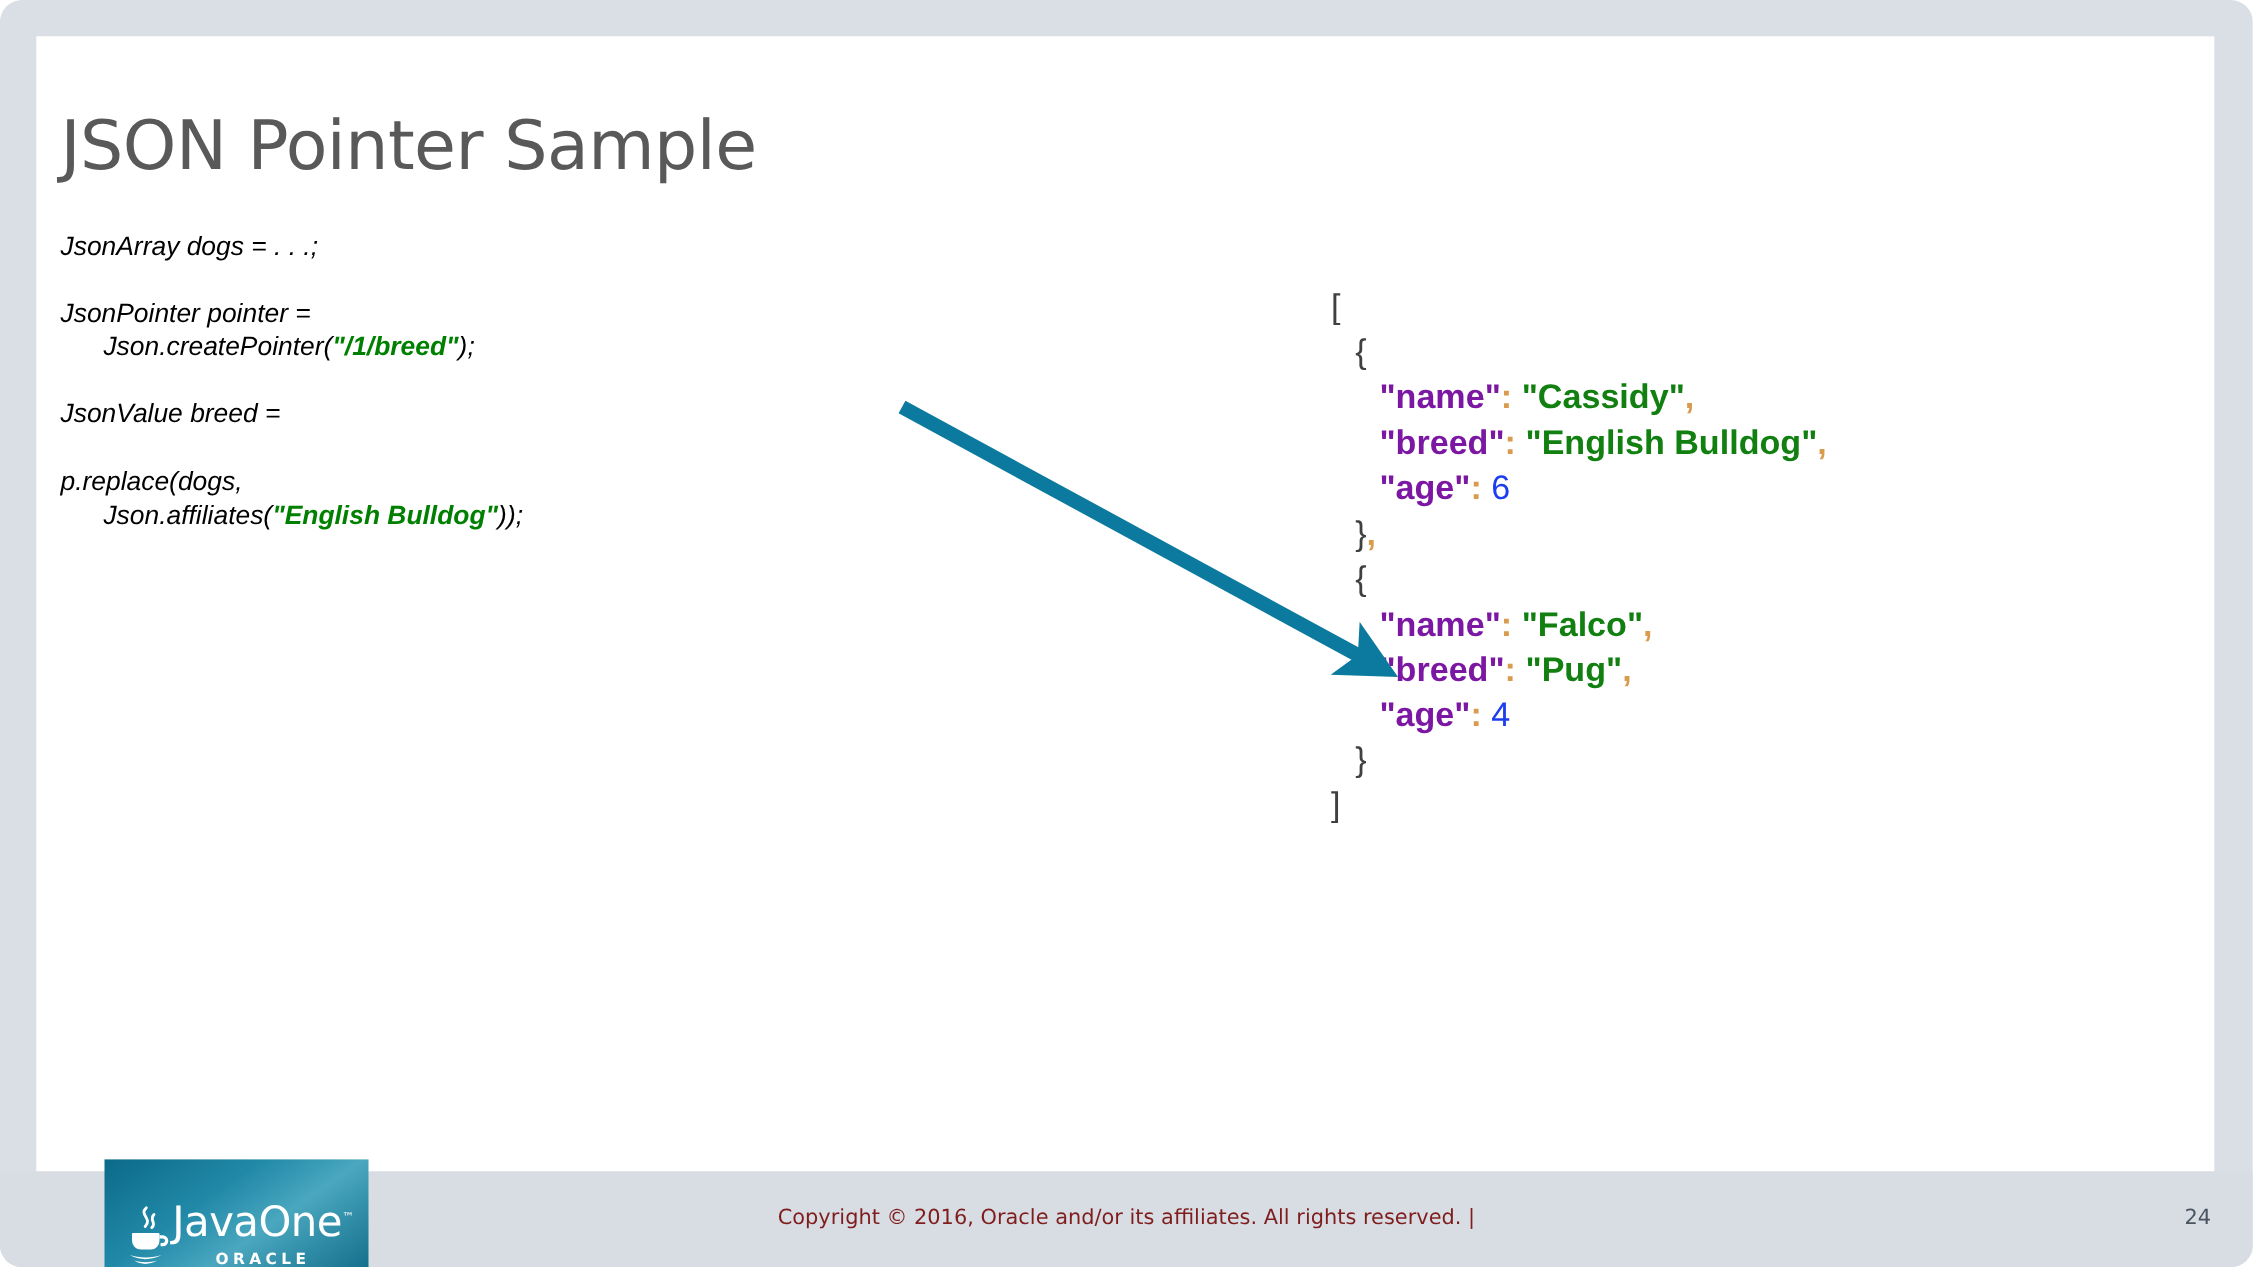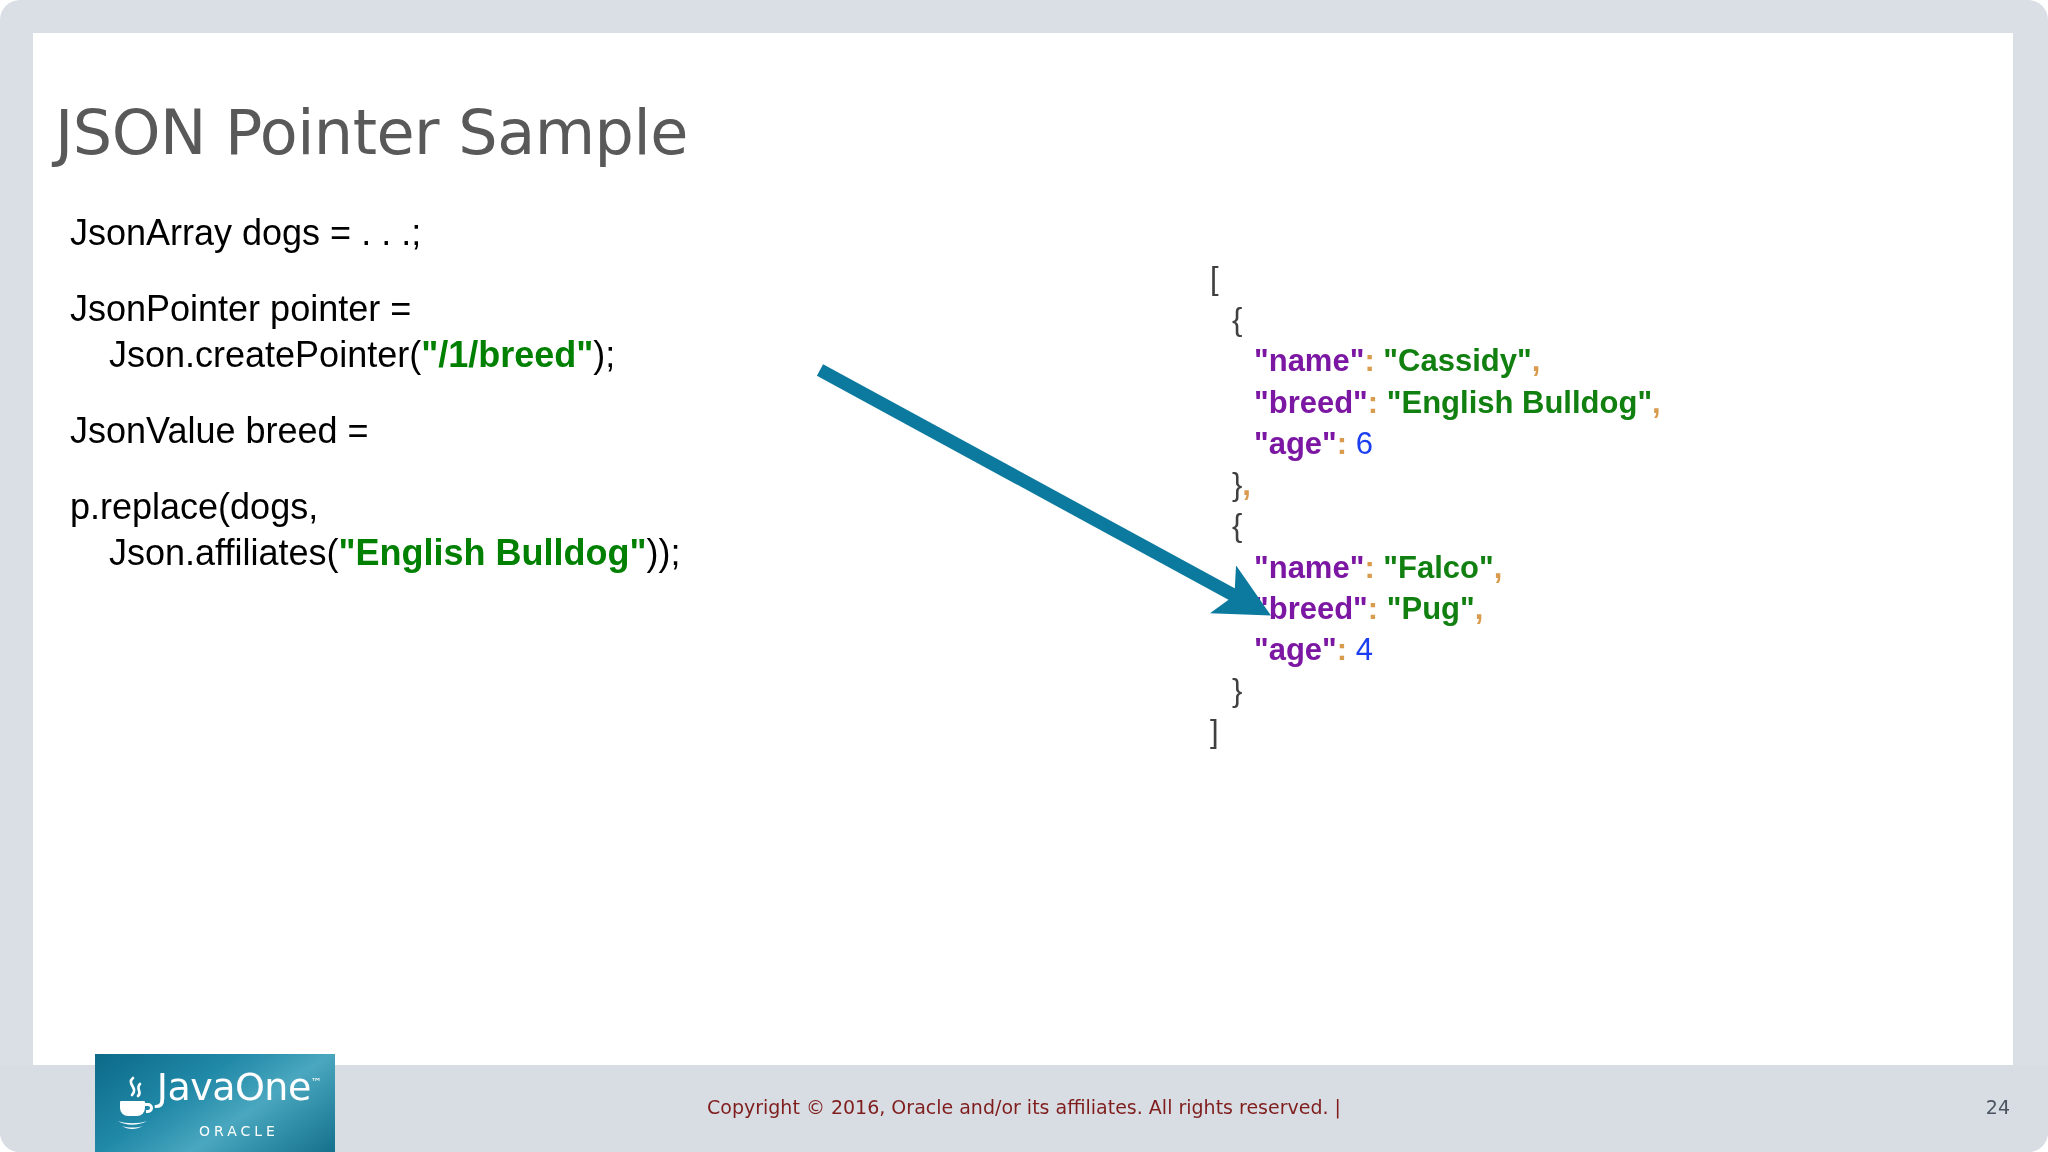--- a/index.html
+++ b/index.html
@@ -35,27 +35,28 @@
     font-family: "DejaVu Sans", sans-serif;
     font-size: 62px;
     font-weight: 400;
     color: #595959;
     letter-spacing: -0.5px;
     white-space: nowrap;
   }
   
   #code-column {
     position: absolute;
-    left: 70px;
+    left: 55px;
     top: 210px;
     width: 790px;
     font-family: "Liberation Sans", sans-serif;
-    font-size: 36px;
+    font-size: 24px;
     color: #000000;
     line-height: 1.28;
+    font-style: italic;
   }
   .code-block {
     margin-bottom: 30px;
   }
   .code-line {
     white-space: pre;
   }
   .code-line.indent {
     padding-left: 39px;
   }
@@ -125,21 +126,21 @@
     top: 1054px;
     width: 240px;
     height: 98px;
     background: linear-gradient(145deg, #0c6a88 0%, #2189a8 38%, #4aa7bf 62%, #14708c 100%);
     overflow: hidden;
   }
   #javaone-logo .logo-inner {
     position: absolute;
     left: 0; top: 0; right: 0; bottom: 0;
     display: flex;
-    align-items: center;
+    align-items: flex-end;
     justify-content: center;
     gap: 2px;
   }
   #javaone-logo .steam-cup {
     width: 46px;
     height: 58px;
     position: relative;
     flex: 0 0 auto;
   }
   #javaone-logo .wordmark {
@@ -155,24 +156,24 @@
     color: #ffffff;
     letter-spacing: -0.5px;
   }
   #javaone-logo .wm-tm {
     font-size: 11px;
     vertical-align: super;
   }
   #javaone-logo .wm-sub {
     font-family: "DejaVu Sans", sans-serif;
     font-size: 14px;
-    font-weight: 400;
+    font-weight: 700;
     color: #ffffff;
     letter-spacing: 4px;
-    margin-top: 18px;
+    margin-top: 8px;
   }
   #footer-copyright {
     position: absolute;
     left: 0;
     top: 1096px;
     width: 2048px;
     text-align: center;
     font-family: "DejaVu Sans", sans-serif;
     font-size: 19px;
     color: #7f1d1d;

